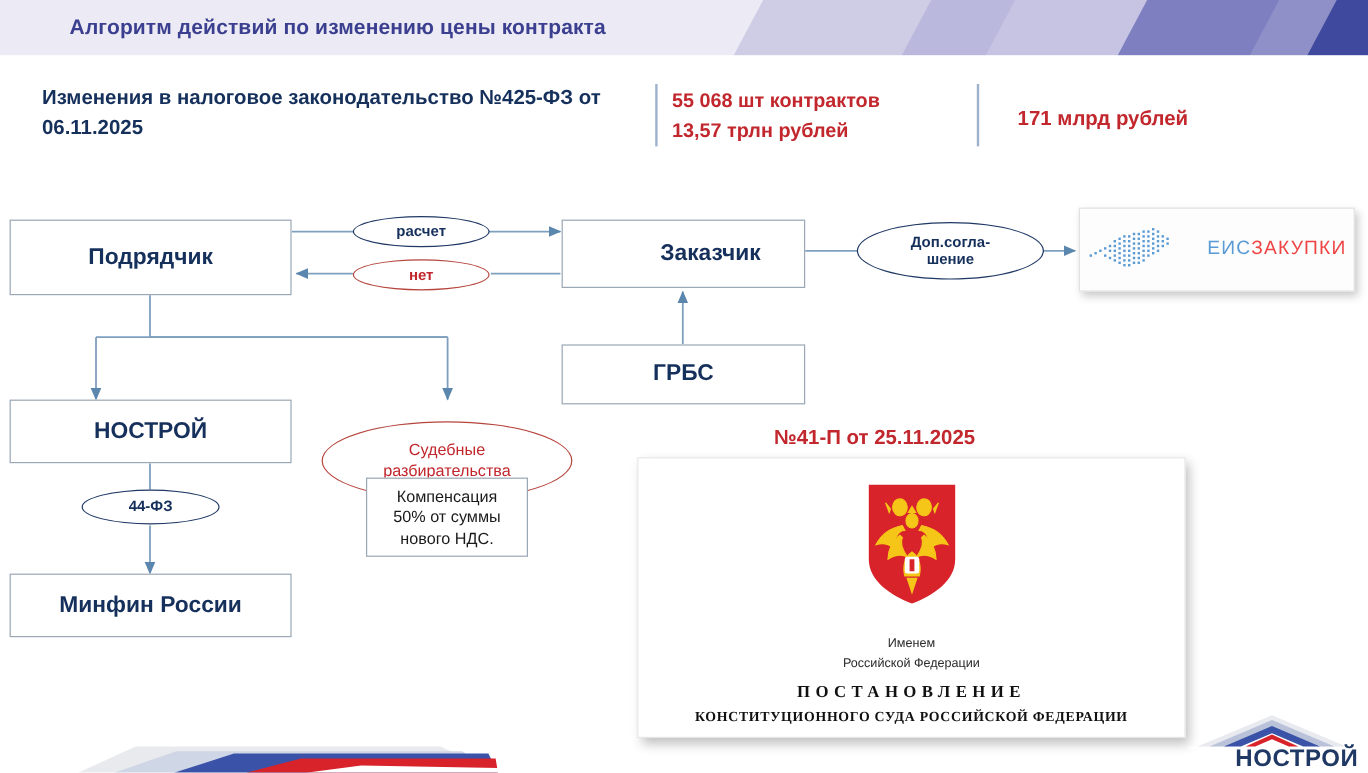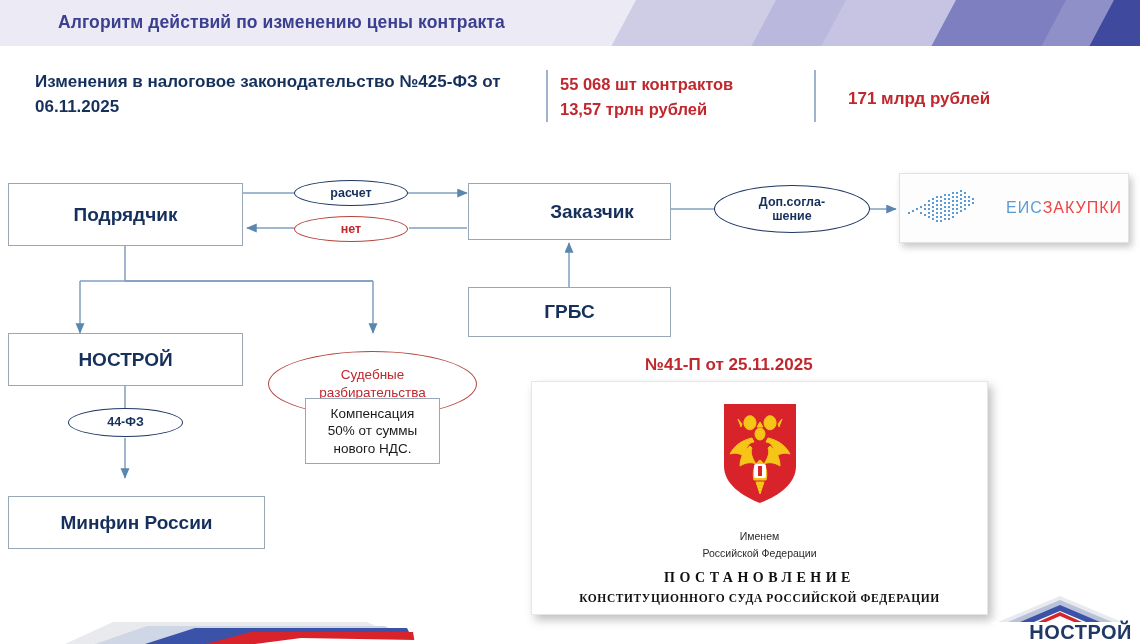--- a/index.html
+++ b/index.html
@@ -180,21 +180,21 @@
   </div>
 
   <div class="node node-lg" style="left:468px;top:287px;width:203px;height:50px;">
     <span>ГРБС</span>
   </div>
 
   <div class="node node-lg" style="left:8px;top:333px;width:235px;height:53px;">
     <span>НОСТРОЙ</span>
   </div>
 
-  <div class="node node-lg" style="left:8px;top:496px;width:257px;height:53px;">
+  <div class="node node-lg" style="left:8px;top:478px;width:235px;height:53px;">
     <span>Минфин России</span>
   </div>
 
   <div class="ellipse" style="left:294px;top:180px;width:114px;height:26px;">
     <span>расчет</span>
   </div>
 
   <div class="ellipse" style="left:714px;top:185px;width:156px;height:48px;white-space:pre-line;">
     <span>Доп.согла-
 шение</span>

